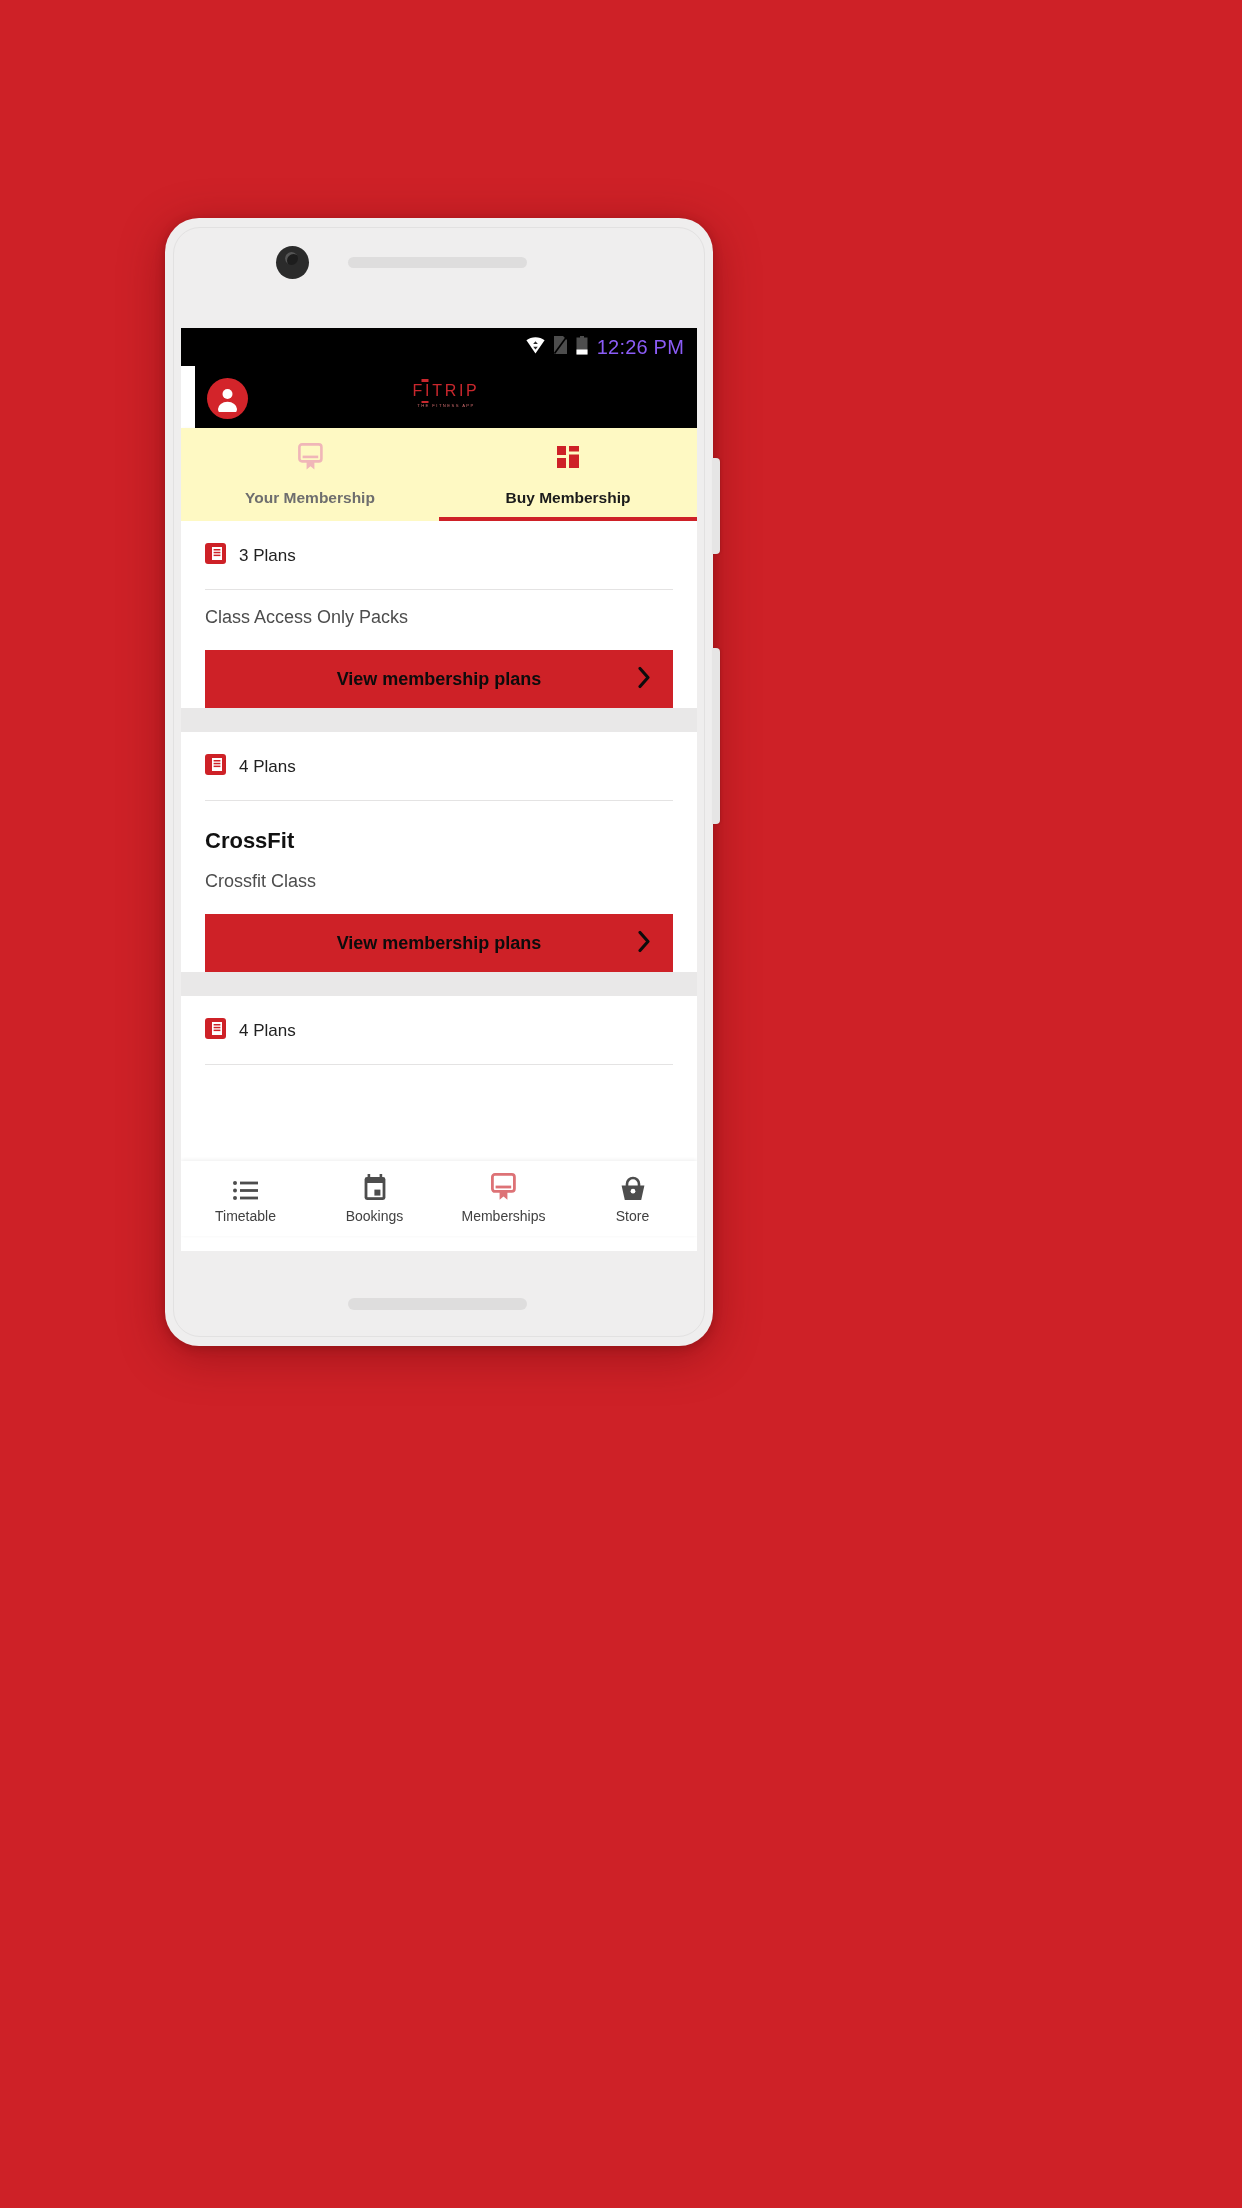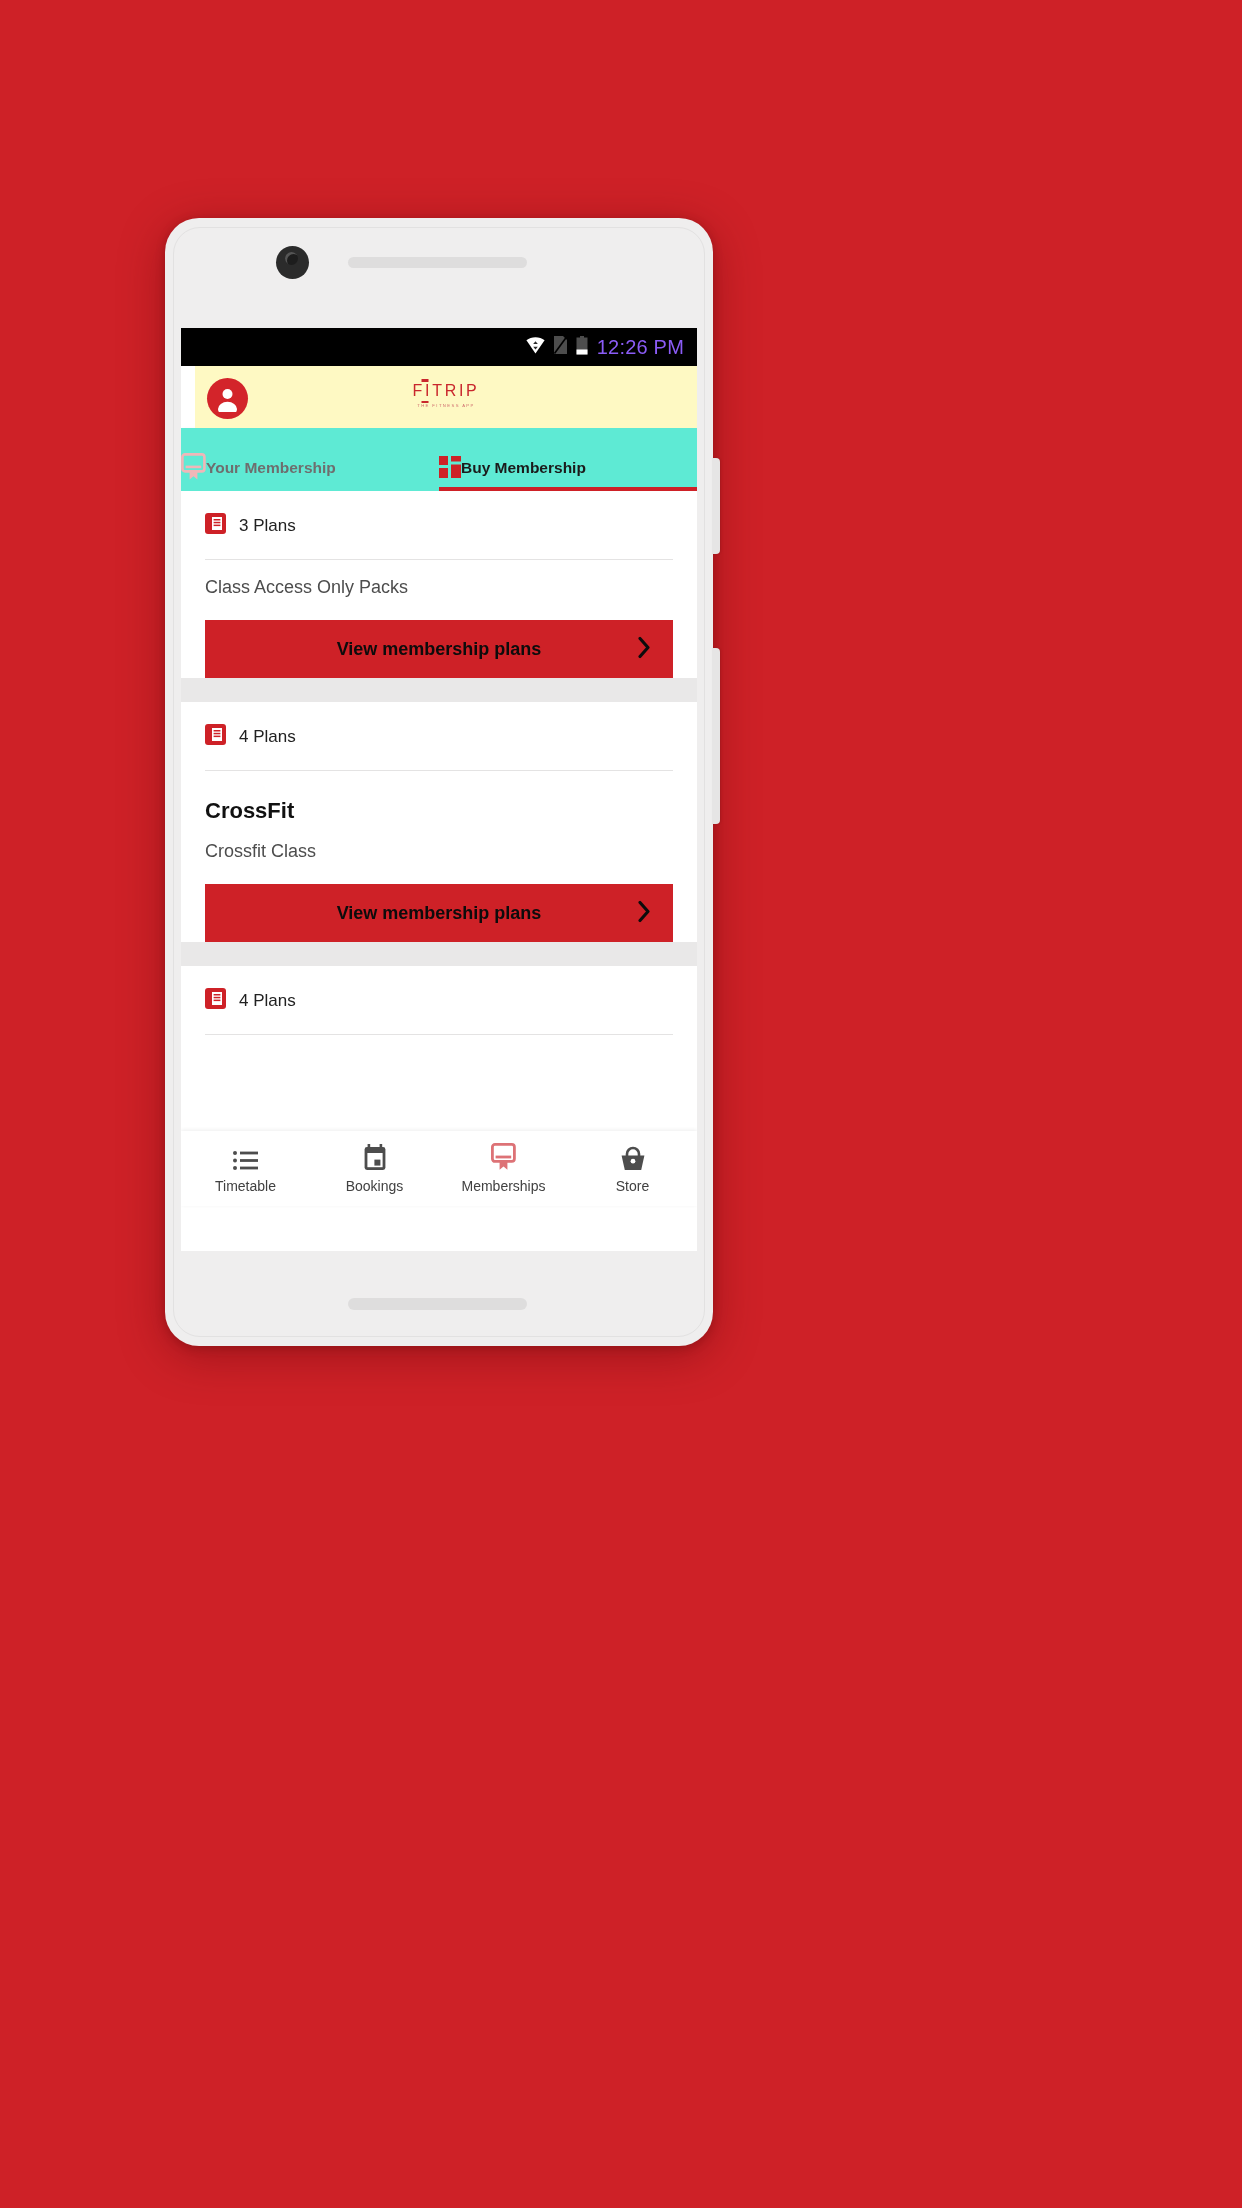--- a/index.html
+++ b/index.html
@@ -78,21 +78,21 @@
     padding-right:13px; gap:9px;
   }
   #statusbar .sicon { display:block; }
   #clock {
     color:#8b5cf6; font-size:20px; letter-spacing:.2px;
     font-family:"Liberation Sans", sans-serif;
   }
 
   
   #appbar {
-    height:62px; background:#fef9c3;
+    height:62px; background:#000000;
     display:flex; align-items:center;
     position:relative;
     margin-left:14px;
   }
   #avatar {
     position:absolute; left:12px; top:12px;
     width:41px; height:41px; border-radius:50%;
     background:#d3242a;
     display:flex; align-items:center; justify-content:center;
   }
@@ -120,22 +120,22 @@
   #brand-bar-top { top:-4px; left:calc(50% - 21px); }
   #brand-bar-bot { bottom:-4px; left:calc(50% - 21px); }
 
   
   #tabs {
     display:flex; background:#fff;
     box-shadow:0 2px 4px rgba(0,0,0,.10);
   }
   .tab {
     flex:1; padding:14px 0 0;
-    display:flex; flex-direction:row; align-items:center;
-    cursor:pointer; position:relative; background:#5eead4;
+    display:flex; flex-direction:column; align-items:center;
+    cursor:pointer; position:relative; background:#fef9c3;
   }
   .tab-icon { height:30px; display:flex; align-items:center; }
   .tab-label {
     font-size:15.5px; padding:17px 0 14px;
     color:#6e6e6e; font-weight:bold;
     font-family:"Liberation Sans", sans-serif;
   }
   .tab.active .tab-label { color:#1b1b1b; }
   .tab.active .tab-underline {
     position:absolute; left:0; right:0; bottom:0;

